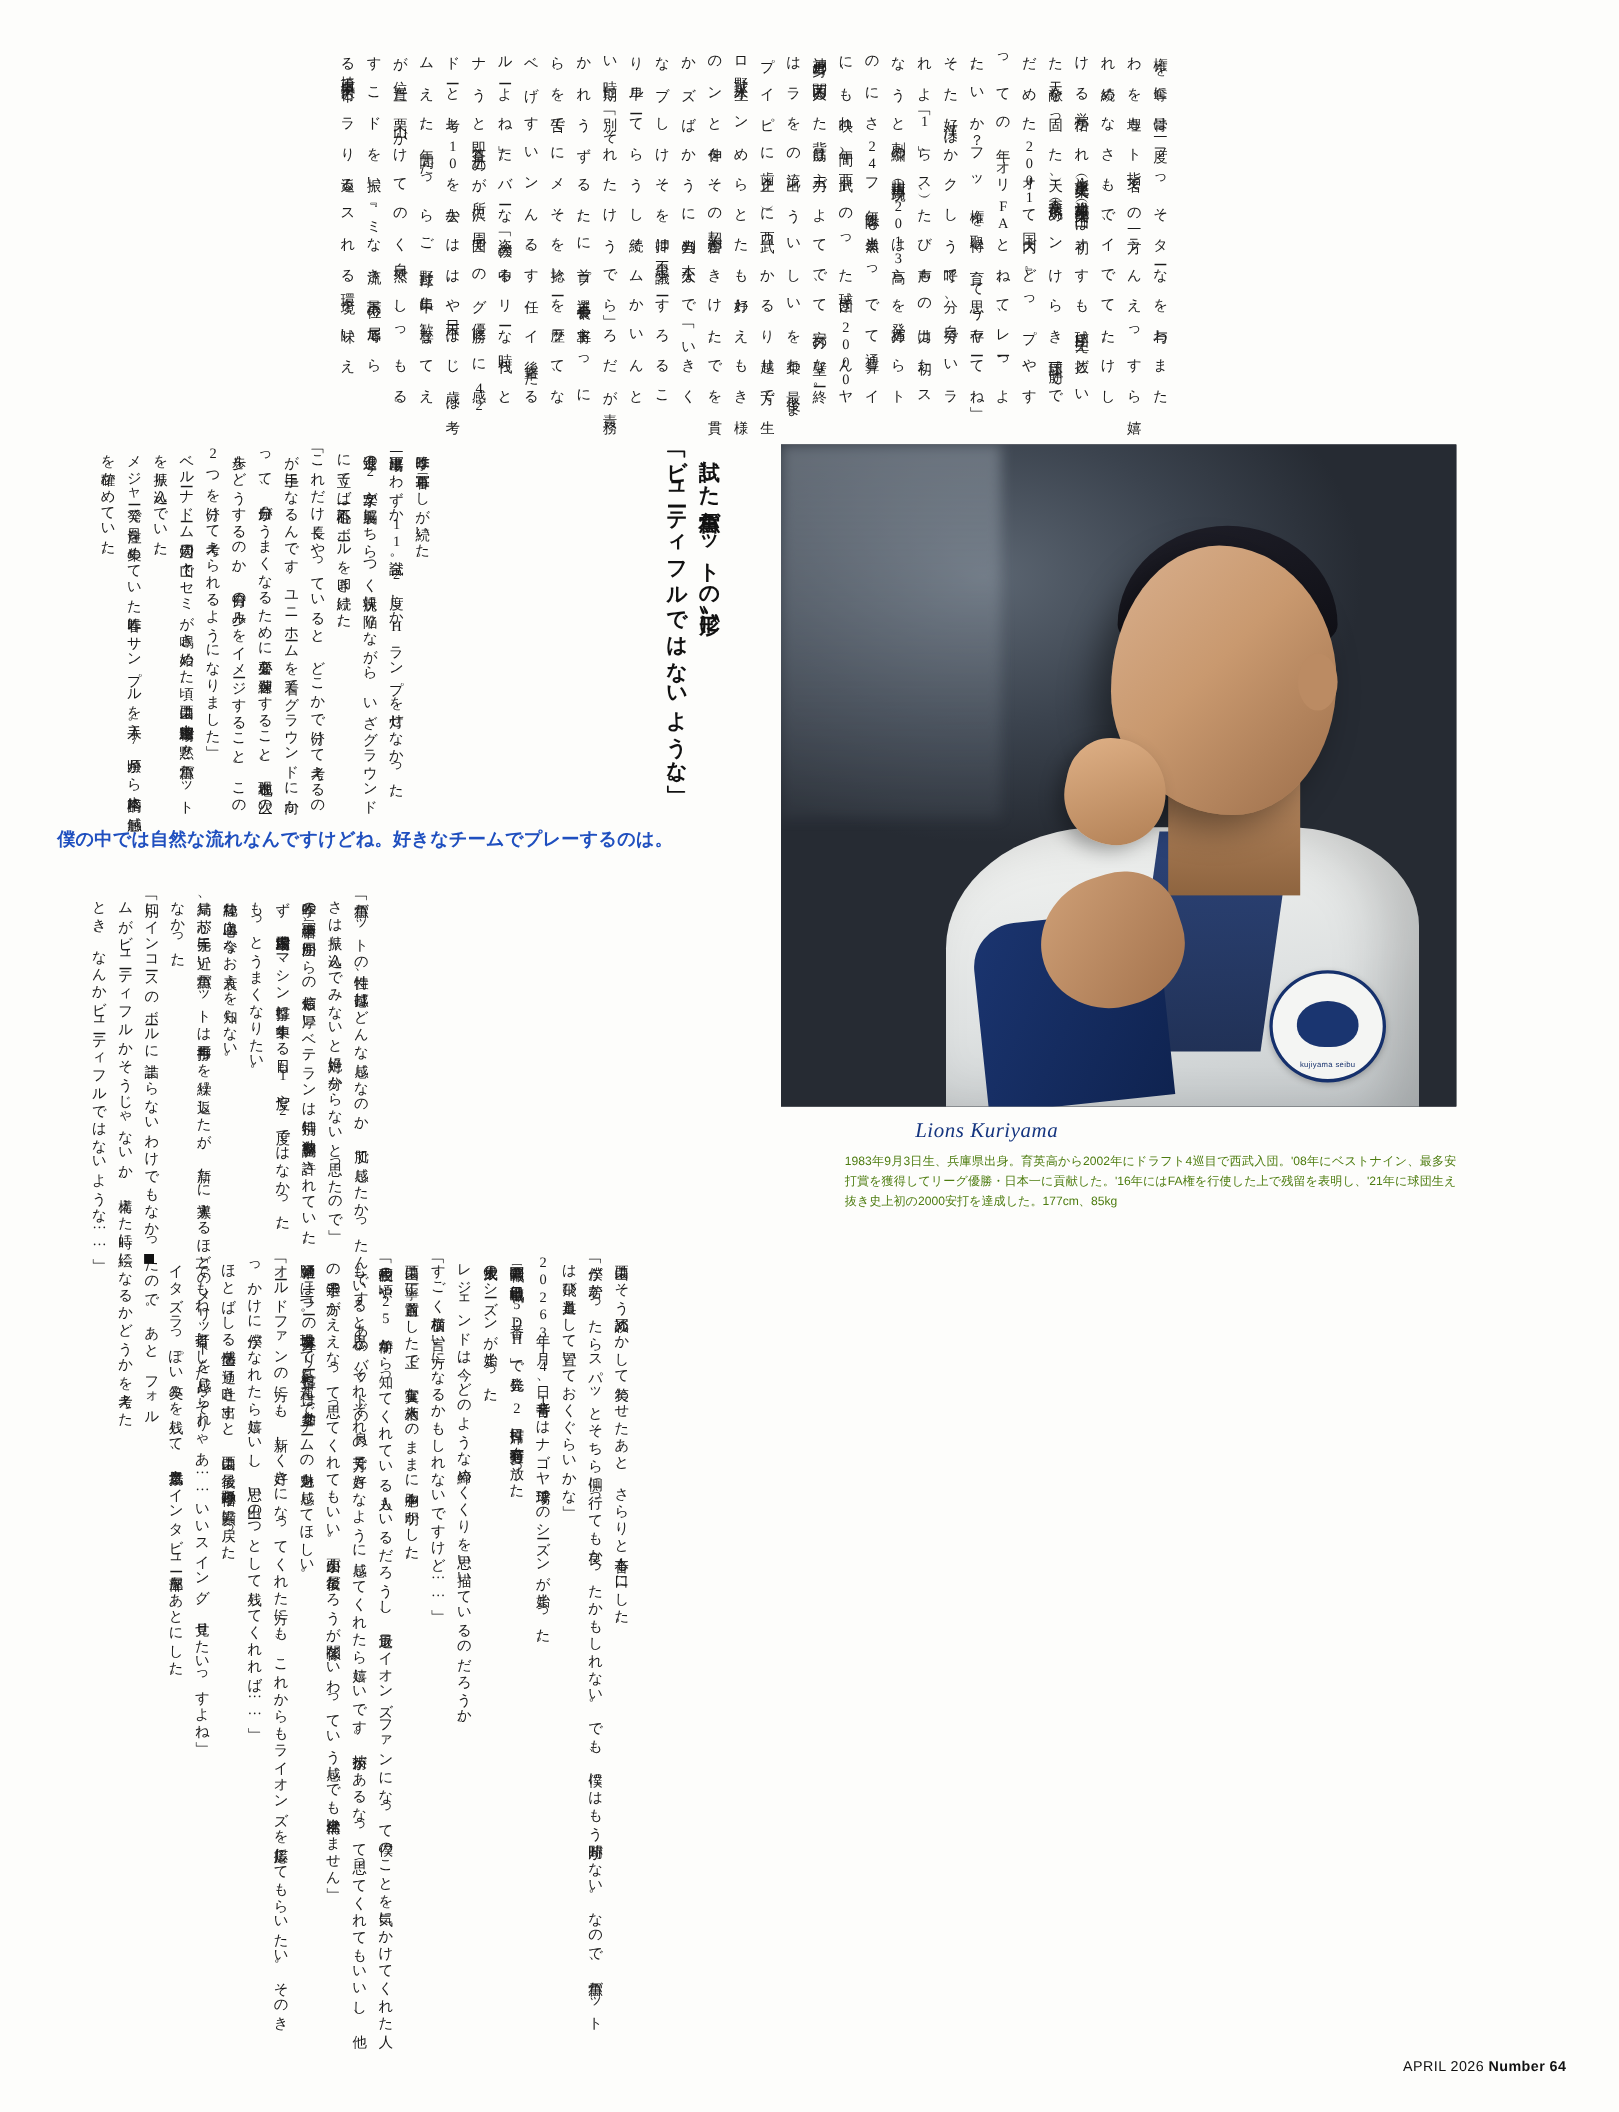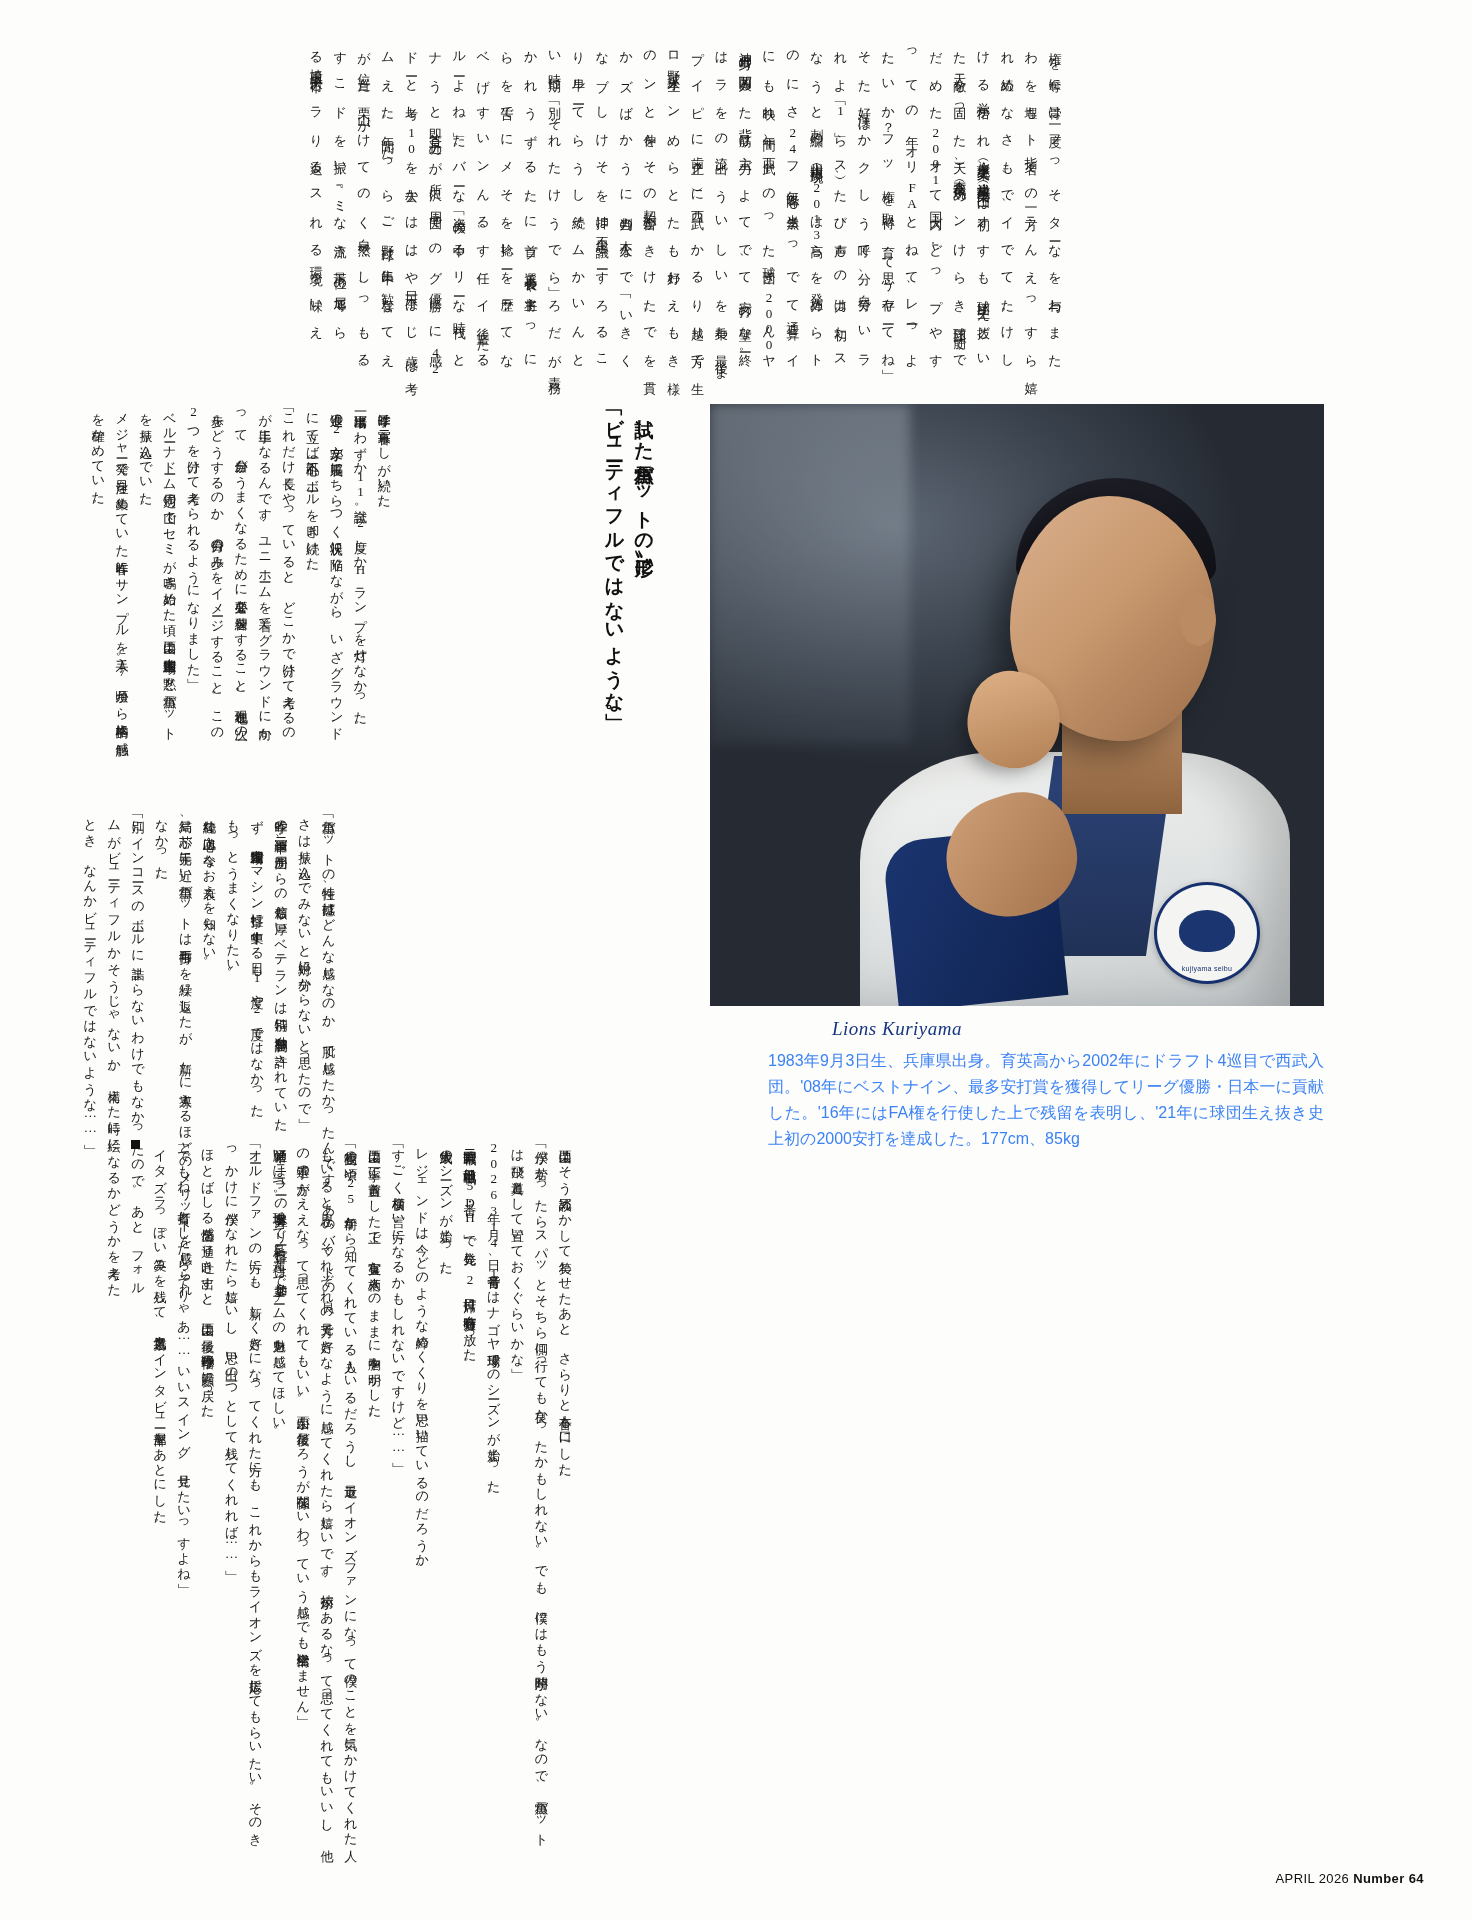--- a/index.html
+++ b/index.html
@@ -217,23 +217,23 @@
     font-size: 19px;
     color: #15357f;
     letter-spacing: .5px;
   }
   #caption-body {
     position: absolute;
     top: 1048px;
     left: 768px;
     width: 556px;
     font-family: "Liberation Sans", "DejaVu Sans", sans-serif;
-    font-size: 16px;
+    font-size: 11px;
     line-height: 1.62;
-    color: #3b82f6;
+    color: #4d7c0f;
     text-align: justify;
   }
 
   
   #pullquote {
     position: absolute;
     top: 752px;
     left: 52px;
     width: 660px;
     font-family: "Liberation Sans", "DejaVu Sans", sans-serif;
@@ -316,20 +316,21 @@
     <div class="photo-hand"></div>
     <div class="photo-logo">
       <div class="lion"></div>
       <div class="logotext">kujiyama seibu</div>
     </div>
   </div>
 
   <div id="caption-name">Lions Kuriyama</div>
   <div id="caption-body">1983年9月3日生、兵庫県出身。育英高から2002年にドラフト4巡目で西武入団。'08年にベストナイン、最多安打賞を獲得してリーグ優勝・日本一に貢献した。'16年にはFA権を行使した上で残留を表明し、'21年に球団生え抜き史上初の2000安打を達成した。177cm、85kg</div>
 
+  <div id="pullquote">僕の中では自然な流れなんですけどね。好きなチームでプレーするのは。</div>
 
   <div id="lower-left">
     <div class="vtext">「魚雷バットの特性、打感はどんな感じなのか、肌で感じたかったんです。あのバットの良さは振り込んでみないと絶対に分からないと思ったので」<br>昨季の二軍練習中、周囲からの信頼も厚いベテランは特別に独自調整を許されていた。通常メニューの屋外フリー打撃には参加せず、室内練習場でマシン打撃に集中する日も1度や2度ではなかった。<br>もっとうまくなりたい。<br>純粋な向上心は今なお衰えを知らない。<br>結局、芯が手元に近い魚雷バットは両手打ちを繰り返したが、新たに導入するほどのメリットを感じられなかった。<br>「別にインコースのボールに詰まらないわけでもなかったので。あと、フォルムがビューティフルかそうじゃないか。構えた時に絵になるかどうかを考えたとき、なんかビューティフルではないような……」</div>
   </div>
 
   <div id="bottom-article">
     <div class="vtext">栗山はそう冗談めかして笑わせたあと、さらりと本音も口にした。<br>「僕が若かったらスパッとそちら側に行っても良かったかもしれない。でも、僕にはもう時間がない。なので、魚雷バットは飛び道具として置いておくぐらいかな」<br>2026年3月14日、背番号1はナゴヤ球場でのシーズンが始まった。<br>二軍開幕戦の敵地中日戦に「5番・DH」で先発し、2打席目に右適時打を放った。<br>集大成のシーズンが始まった。<br>レジェンドは今、どのような締めくくりを思い描いているのだろうか。<br>「すごく横柄な言い方になるかもしれないですけど……」<br>栗山は丁寧に前置きした上で、実直な人柄そのままに胸中を明かした。<br>「高校生の頃や25年前から知ってくれている人もいるだろうし、最近ライオンズファンになって僕のことを気にかけてくれた人もいると思う。それぞれの見方で好きなように感じてくれたら嬉しいです。技術があるなって思ってくれてもいいし、他の選手の方がええなって思ってくれてもいい。栗山が最後だろうが関係ないわっていう感じでも全然構いません」<br>願いは一つ。球場まで足を運んでチームの魅力を感じてほしい。<br>「オールドファンの方にも、新しく好きになってくれた方にも、これからもライオンズを応援してもらいたい。そのきっかけに僕がなれたら嬉しいし、思い出の一つとして残してくれれば……」<br>ほとばしる感情を一通り吐き出すと、栗山は最後、野球小僧の素顔に戻った。<br>「でもね、打者としたらそりゃあ……いいスイング、見せたいっすよね」<br>イタズラっぽい笑みを残して、意気揚々とインタビュー部屋をあとにした。<br><span class="endmark"></span></div>
   </div>
 
   <div id="footer">

